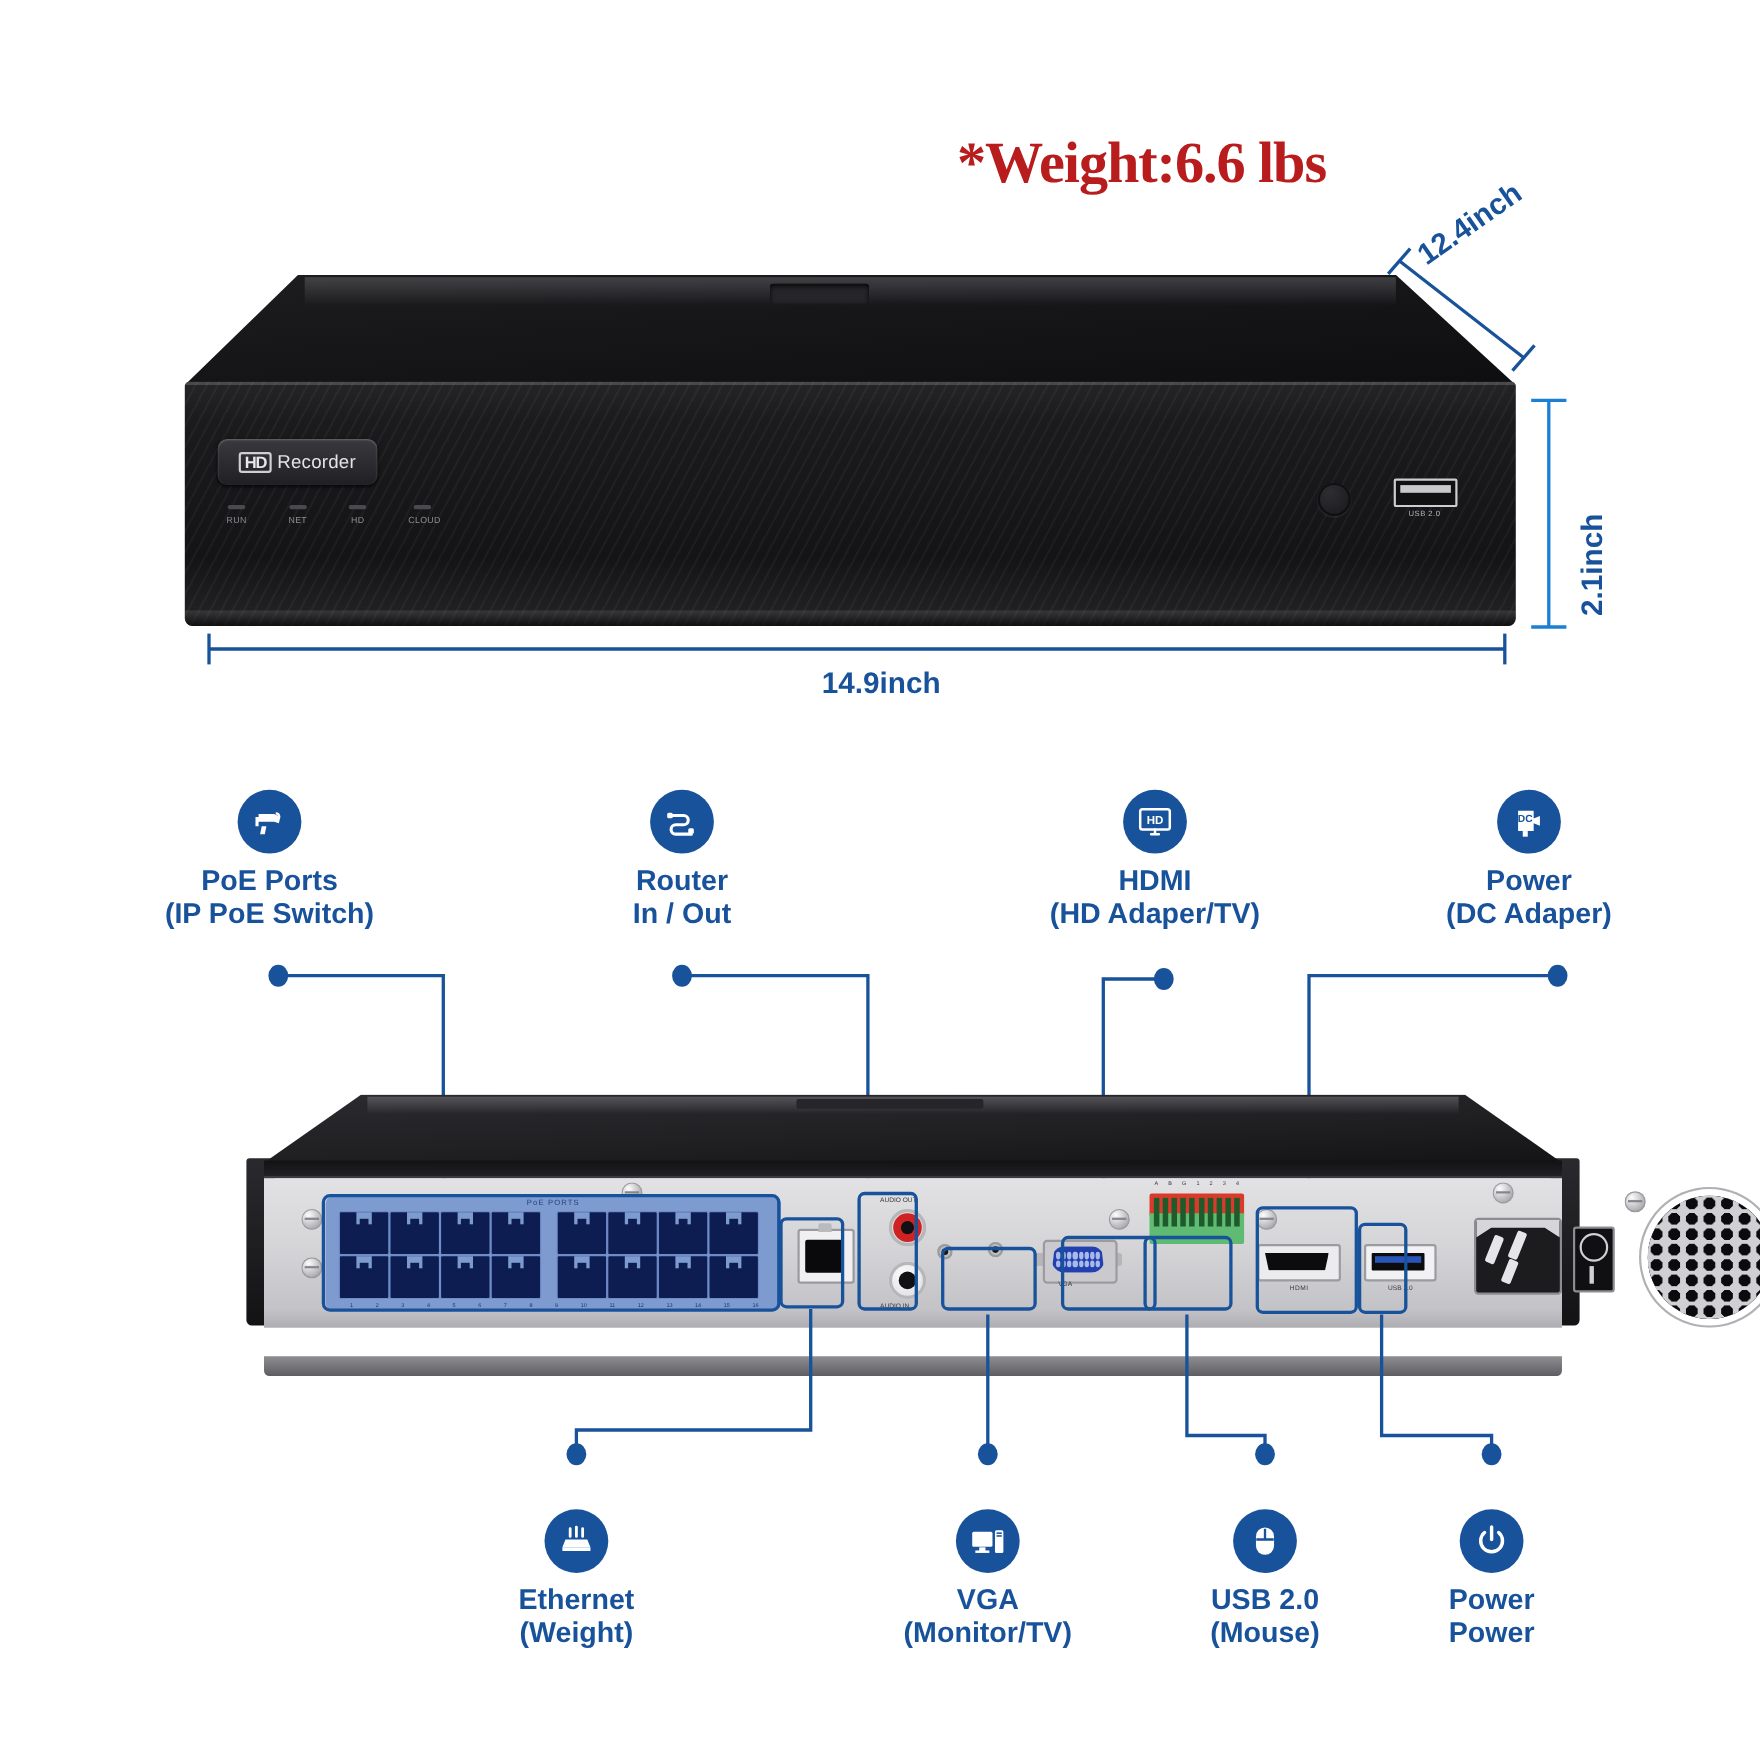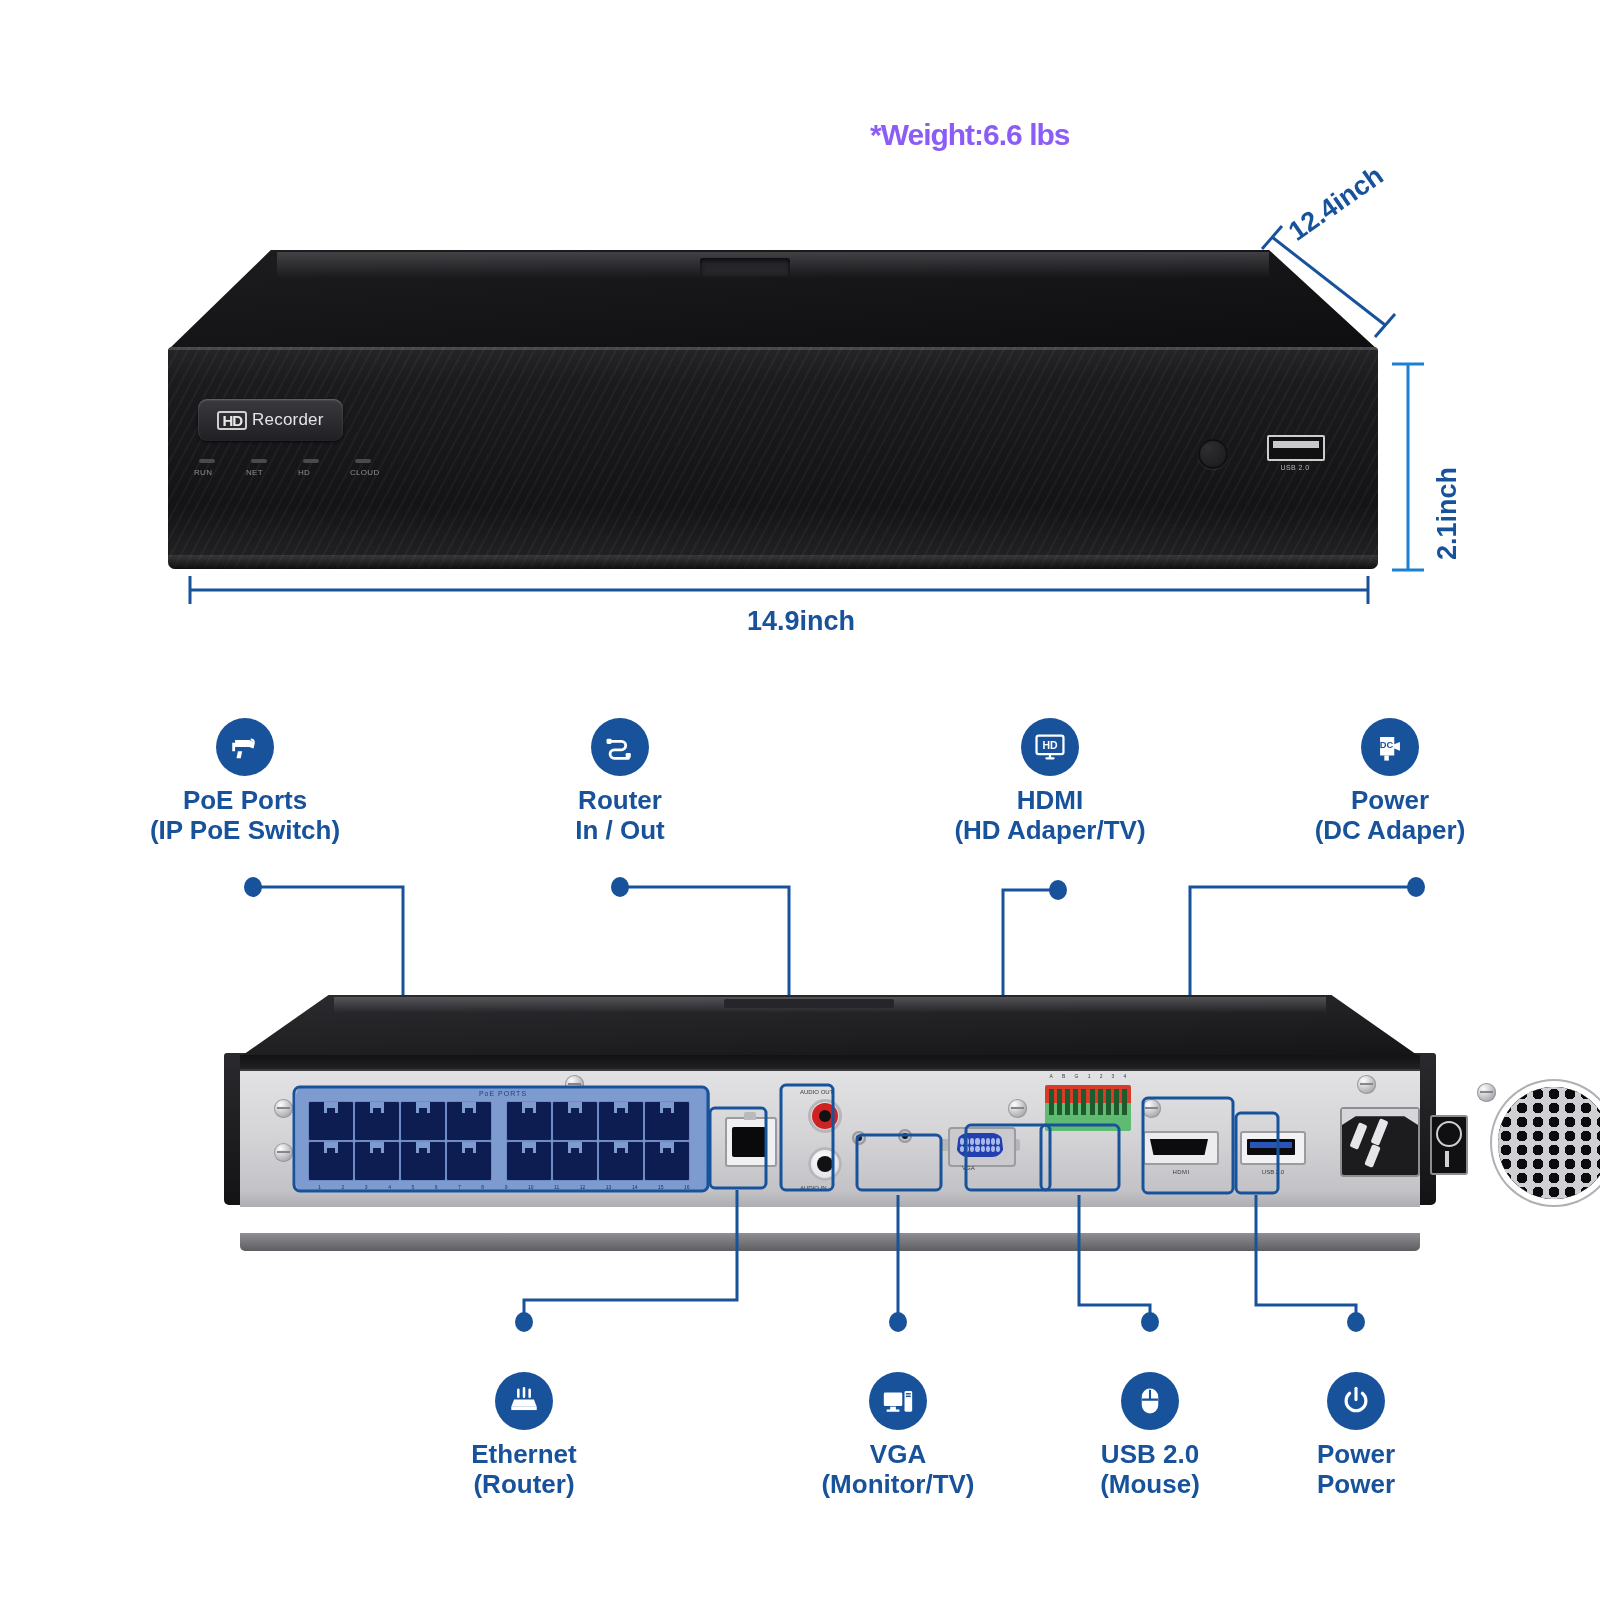--- a/index.html
+++ b/index.html
@@ -1,22 +1,22 @@
 <!DOCTYPE html>
 <html><head>
 <meta charset="utf-8">
 <style>
   html,body{margin:0;padding:0;background:#ffffff;}
   body{width:1600px;height:1600px;position:relative;overflow:hidden;
        font-family:"Liberation Sans","DejaVu Sans",sans-serif;}
   .abs{position:absolute;}
 
   
-  #weight-title{left:870px;top:118px;width:520px;font-size:30px;font-weight:bold;
-      color:#8b5cf6;letter-spacing:-1px;white-space:nowrap;}
+  #weight-title{left:870px;top:118px;width:520px;font-size:53px;font-weight:bold;
+      color:#b91c1c;letter-spacing:-1px;white-space:nowrap;font-family:Liberation Serif, serif;}
 
   
   #front-unit{left:168px;top:250px;width:1210px;height:320px;}
   .fu-top{position:absolute;left:0;top:0;width:1210px;height:100px;
       background:linear-gradient(176deg,#1d1d1f 0%,#17171a 38%,#0e0e10 100%);
       clip-path:polygon(8.5% 0%, 91% 0%, 100% 100%, 0% 100%);}
   .fu-top-sheen{position:absolute;left:9%;top:2px;width:82%;height:26px;
       background:linear-gradient(180deg,rgba(120,120,126,.42),rgba(40,40,44,0));}
   .fu-vent{position:absolute;left:44%;top:8px;width:90px;height:18px;border-radius:3px;
       background:#26262a;box-shadow:inset 0 2px 5px rgba(0,0,0,.85);}
@@ -32,21 +32,21 @@
   .fu-lo{position:absolute;left:0;bottom:0;width:1210px;height:14px;
       background:linear-gradient(180deg,rgba(255,255,255,.10),rgba(0,0,0,.6));}
   .fu-badge{position:absolute;left:30px;top:52px;width:145px;height:42px;border-radius:9px;
       background:linear-gradient(180deg,#3a3a3e,#202024);
       display:flex;align-items:center;justify-content:center;gap:5px;
       box-shadow:inset 0 1px 2px rgba(255,255,255,.25), 0 1px 3px rgba(0,0,0,.7);}
   .fu-badge .hd{font-size:15px;font-weight:bold;color:#e8e8ea;border:2px solid #cfcfd2;
       border-radius:3px;padding:0 3px;line-height:15px;letter-spacing:-1px;}
   .fu-badge .rec{font-size:17px;color:#e4e4e6;letter-spacing:.2px;}
   .fu-leds{position:absolute;left:26px;top:112px;width:200px;display:flex;gap:26px;}
-  .fu-led{width:26px;text-align:left;}
+  .fu-led{width:26px;text-align:center;margin-left:12px;}
   .fu-led .bar{height:4px;border-radius:2px;background:#4a4a4e;margin:0 auto 5px;width:16px;}
   .fu-led .lbl{font-size:8px;color:#8d8d92;letter-spacing:.3px;}
   .fu-pwr{position:absolute;right:150px;top:92px;width:30px;height:30px;border-radius:50%;
       background:radial-gradient(circle at 35% 30%,#2e2e32,#171719);
       box-shadow:inset 0 0 0 2px #101012, 0 1px 2px rgba(255,255,255,.12);}
   .fu-usb{position:absolute;right:55px;top:88px;width:56px;text-align:center;}
   .fu-usb .slot{width:54px;height:22px;border-radius:2px;background:#111;
       border:2px solid #cdcdd0;position:relative;}
   .fu-usb .slot:before{content:"";position:absolute;left:4px;top:4px;width:46px;height:7px;
       background:#c9c9cc;}
@@ -510,21 +510,21 @@
 
 <div class="lab" style="left:399px;top:1372px;width:250px;">
   <div class="circ">
     <svg width="34" height="34" viewBox="0 0 24 24" fill="none" stroke="#fff" stroke-width="1.8" stroke-linecap="round">
       <path d="M8 9V4M12 9V3M16 9V4"></path>
       <path d="M5 11h14l2 5H3z" fill="#fff" stroke="none"></path>
       <path d="M3 16h18v2.4H3z" fill="#fff" stroke="none"></path>
     </svg>
   </div>
   <div class="txt">Ethernet</div>
-  <div class="txt">(Router)</div>
+  <div class="txt">(Weight)</div>
 </div>
 
 <div class="lab" style="left:773px;top:1372px;width:250px;">
   <div class="circ">
     <svg width="34" height="34" viewBox="0 0 24 24" fill="#fff">
       <rect x="2" y="6" width="13" height="9.6" rx="1"></rect>
       <rect x="6.5" y="16" width="4" height="2.6"></rect>
         <rect x="4" y="18" width="9" height="1.6"></rect>
       <rect x="16.6" y="5" width="5.4" height="14.6" rx="1"></rect>
       <rect x="17.6" y="6.4" width="3.4" height="1" fill="#18529a"></rect>

